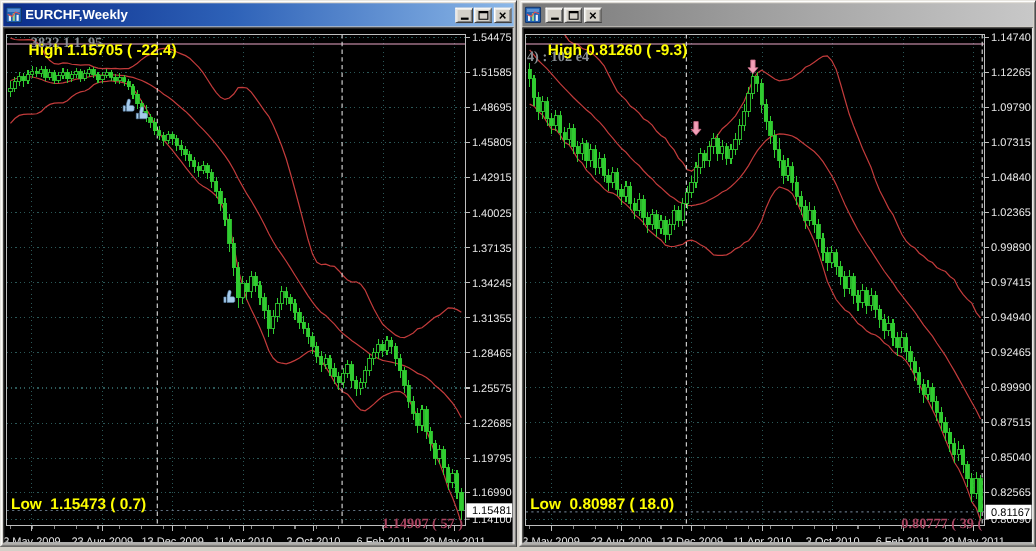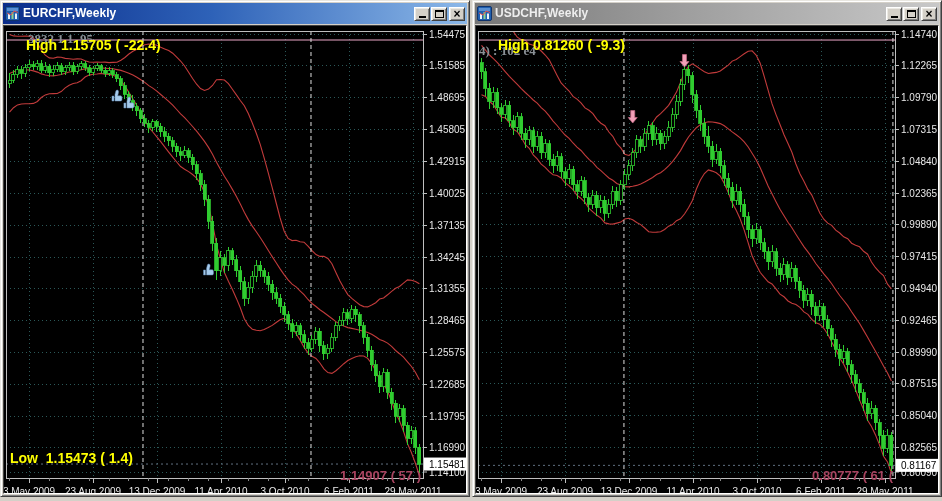--- a/index.html
+++ b/index.html
@@ -26,21 +26,21 @@
   .g-max{width:9px;height:8px;border:1px solid #000;border-top-width:2px;box-sizing:border-box;}
   .g-x{font-size:12px;font-weight:bold;color:#000;line-height:12px;}
   .client{position:relative;margin-top:1px;height:469px;background:#000;
           border:1px solid;border-color:#404040 #FFFFFF #FFFFFF #404040;box-sizing:border-box;overflow:hidden;}
   svg.chart{position:absolute;left:0;top:0;display:block;}
   .ov{position:absolute;white-space:pre;pointer-events:none;}
   .ov-ghost{top:5px;font-size:13px;font-weight:bold;color:#8A9096;z-index:2;font-family:Liberation Serif, serif;}
   #win0 .ov-ghost{left:24px;} #win1 .ov-ghost{left:3px;margin-top:12px;}
   .ov-high{left:6px;top:11px;font-size:14px;font-weight:bold;color:#FFFF00;z-index:3;margin-left:16px;}
   .ov-low{left:6px;top:424px;font-size:14px;font-weight:bold;color:#FFFF00;z-index:3;}
-  .ov-corner{right:45px;top:442px;font-size:13px;font-weight:bold;color:#A84460;z-index:3;}
+  .ov-corner{right:45px;top:442px;font-size:13px;font-weight:bold;color:#A84460;z-index:3;font-family:Liberation Serif, serif;}
 </style>
 </head>
 <body>
 
 <div id="stage">
 
   <div class="win" id="win0">
     <div class="titlebar active">
       <svg class="wicon" viewBox="0 0 15 15">
         <rect x="0.5" y="0.5" width="14" height="14" rx="1.5" fill="#1F5FAF" stroke="#10336B"></rect>
@@ -387,36 +387,35 @@
             <line x1="281" y1="452" x2="281" y2="457" stroke="#BFBFBF" shape-rendering="crispEdges"></line>
             <text x="281" y="469" fill="#E8E8E8" text-anchor="middle">3 Oct 2010</text>
             <line x1="345" y1="452" x2="345" y2="457" stroke="#BFBFBF" shape-rendering="crispEdges"></line>
             <text x="345" y="469" fill="#E8E8E8" text-anchor="middle">6 Feb 2011</text>
             <line x1="409" y1="452" x2="409" y2="457" stroke="#BFBFBF" shape-rendering="crispEdges"></line>
             <text x="409" y="469" fill="#E8E8E8" text-anchor="middle">29 May 2011</text>
           </g>
         </svg>
       <div class="ov ov-ghost">3832 1.1  95</div>
       <div class="ov ov-high">High 1.15705 ( -22.4)</div>
-      <div class="ov ov-low">Low  1.15473 ( 1.4)</div>
+      <div class="ov ov-low">Low  1.15473 ( 0.7)</div>
       <div class="ov ov-corner">1.14907 ( 57 )</div>
     </div>
   </div>
 
   <div class="win" id="win1">
     <div class="titlebar inactive">
       <svg class="wicon" viewBox="0 0 15 15">
         <rect x="0.5" y="0.5" width="14" height="14" rx="1.5" fill="#1F5FAF" stroke="#10336B"></rect>
         <rect x="2" y="2" width="11" height="3" fill="#5A8FD0"></rect>
         <rect x="3" y="8" width="2" height="5" fill="#E8F0FA"></rect>
         <rect x="6.5" y="6" width="2" height="7" fill="#8FD08F"></rect>
         <rect x="10" y="7.5" width="2" height="5.5" fill="#E8F0FA"></rect>
         <polyline points="2,7 6,9 9,5 13,6.5" fill="none" stroke="#E05050" stroke-width="1"></polyline>
       </svg>
-      <span class="wtitle">USDCHF,Weekly</span>
       <span class="wbtns">
         <button class="wbtn">
             <span class="g-min"></span>
           </button>
         <button class="wbtn">
             <span class="g-max"></span>
           </button>
         <button class="wbtn close">
             <span class="g-x">×</span>
           </button>
@@ -745,17 +744,18 @@
             <line x1="281" y1="452" x2="281" y2="457" stroke="#BFBFBF" shape-rendering="crispEdges"></line>
             <text x="281" y="469" fill="#E8E8E8" text-anchor="middle">3 Oct 2010</text>
             <line x1="345" y1="452" x2="345" y2="457" stroke="#BFBFBF" shape-rendering="crispEdges"></line>
             <text x="345" y="469" fill="#E8E8E8" text-anchor="middle">6 Feb 2011</text>
             <line x1="409" y1="452" x2="409" y2="457" stroke="#BFBFBF" shape-rendering="crispEdges"></line>
             <text x="409" y="469" fill="#E8E8E8" text-anchor="middle">29 May 2011</text>
           </g>
         </svg>
       <div class="ov ov-ghost">4) : 102 e4</div>
       <div class="ov ov-high">High 0.81260 ( -9.3)</div>
-      <div class="ov ov-corner">0.80777 ( 61 (</div>
+      <div class="ov ov-low">Low  0.80987 ( 18.0)</div>
+      <div class="ov ov-corner">0.80777 ( 39 (</div>
     </div>
   </div>
 
 </div>
 
 </body></html>

